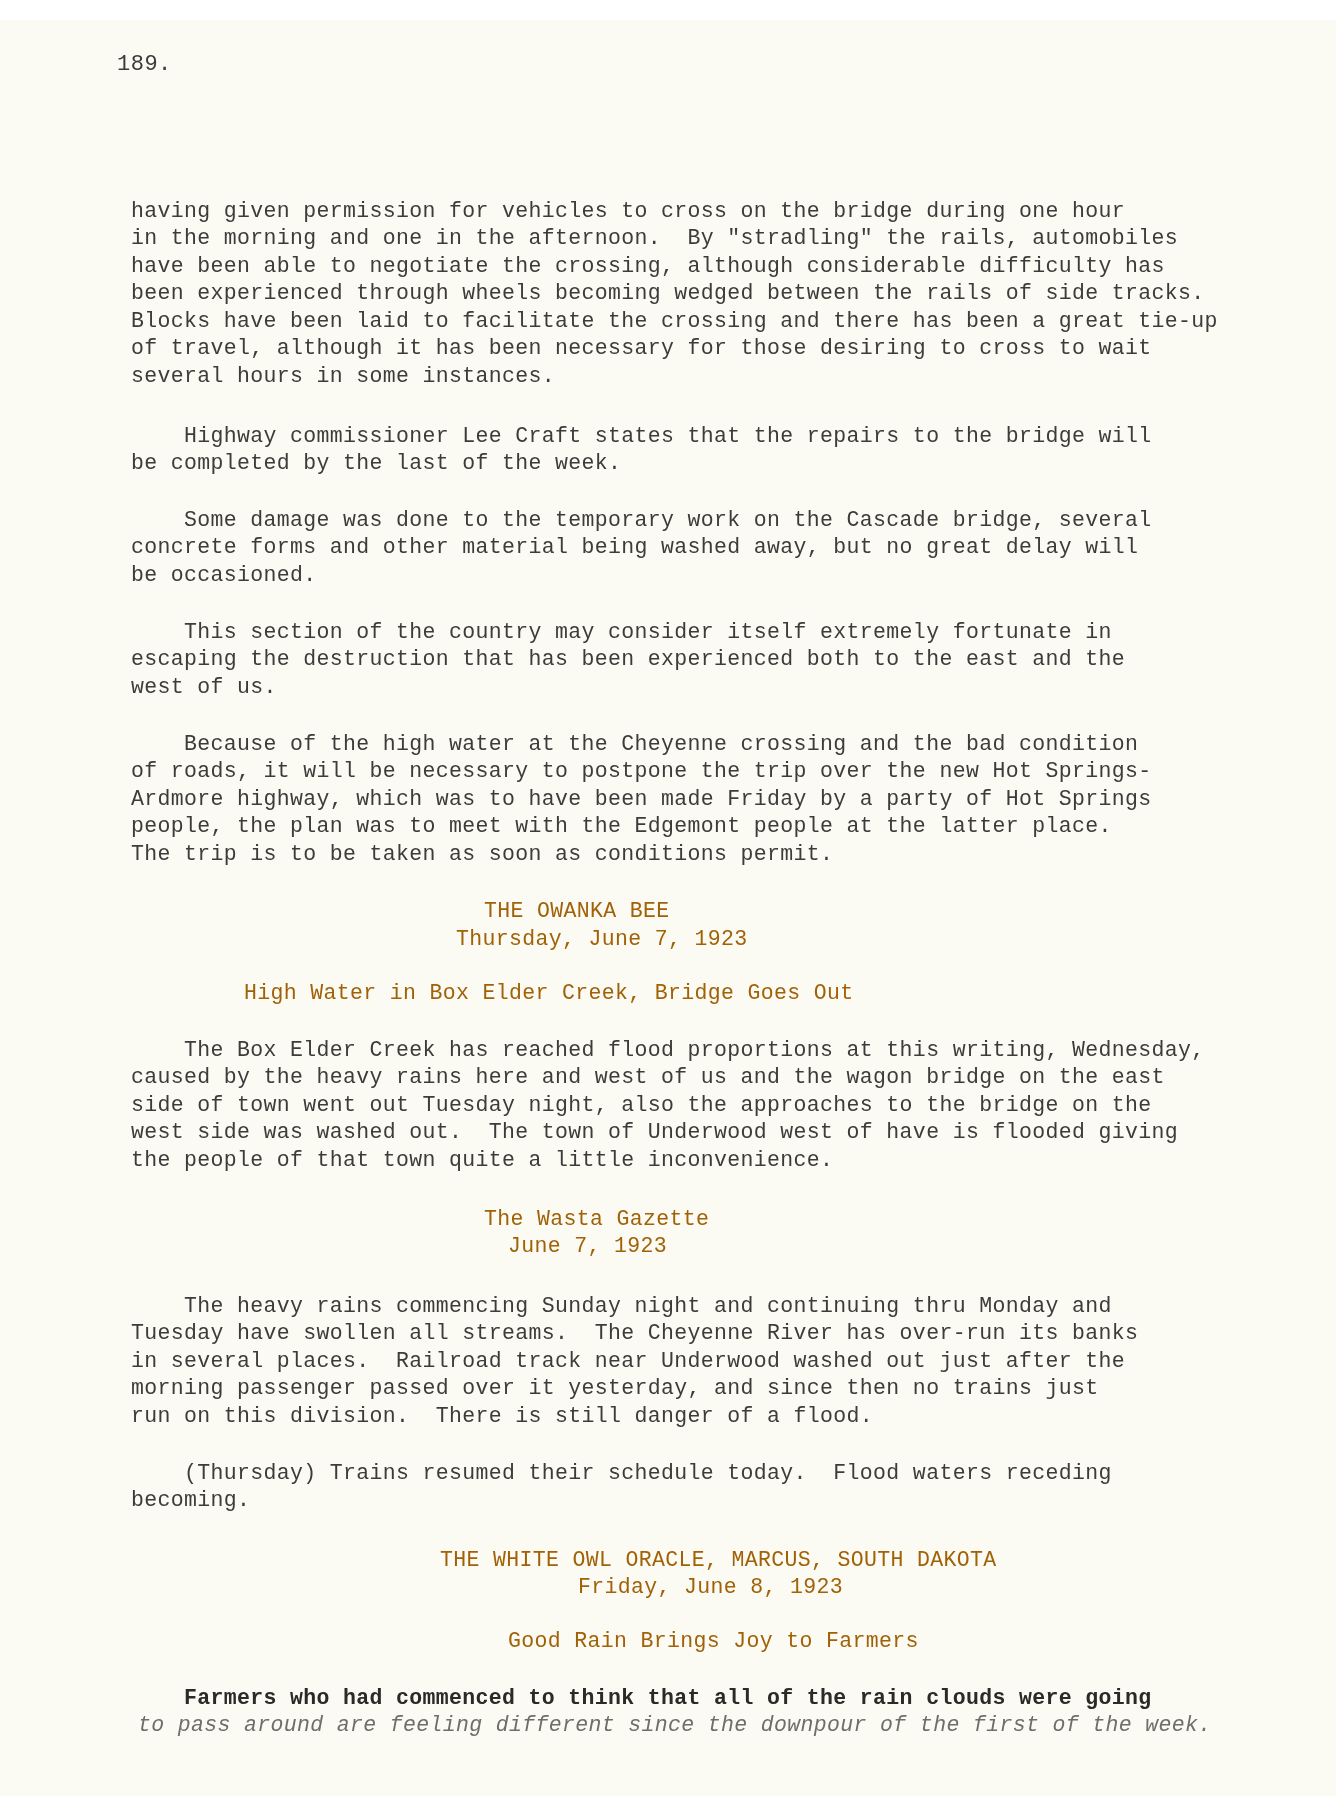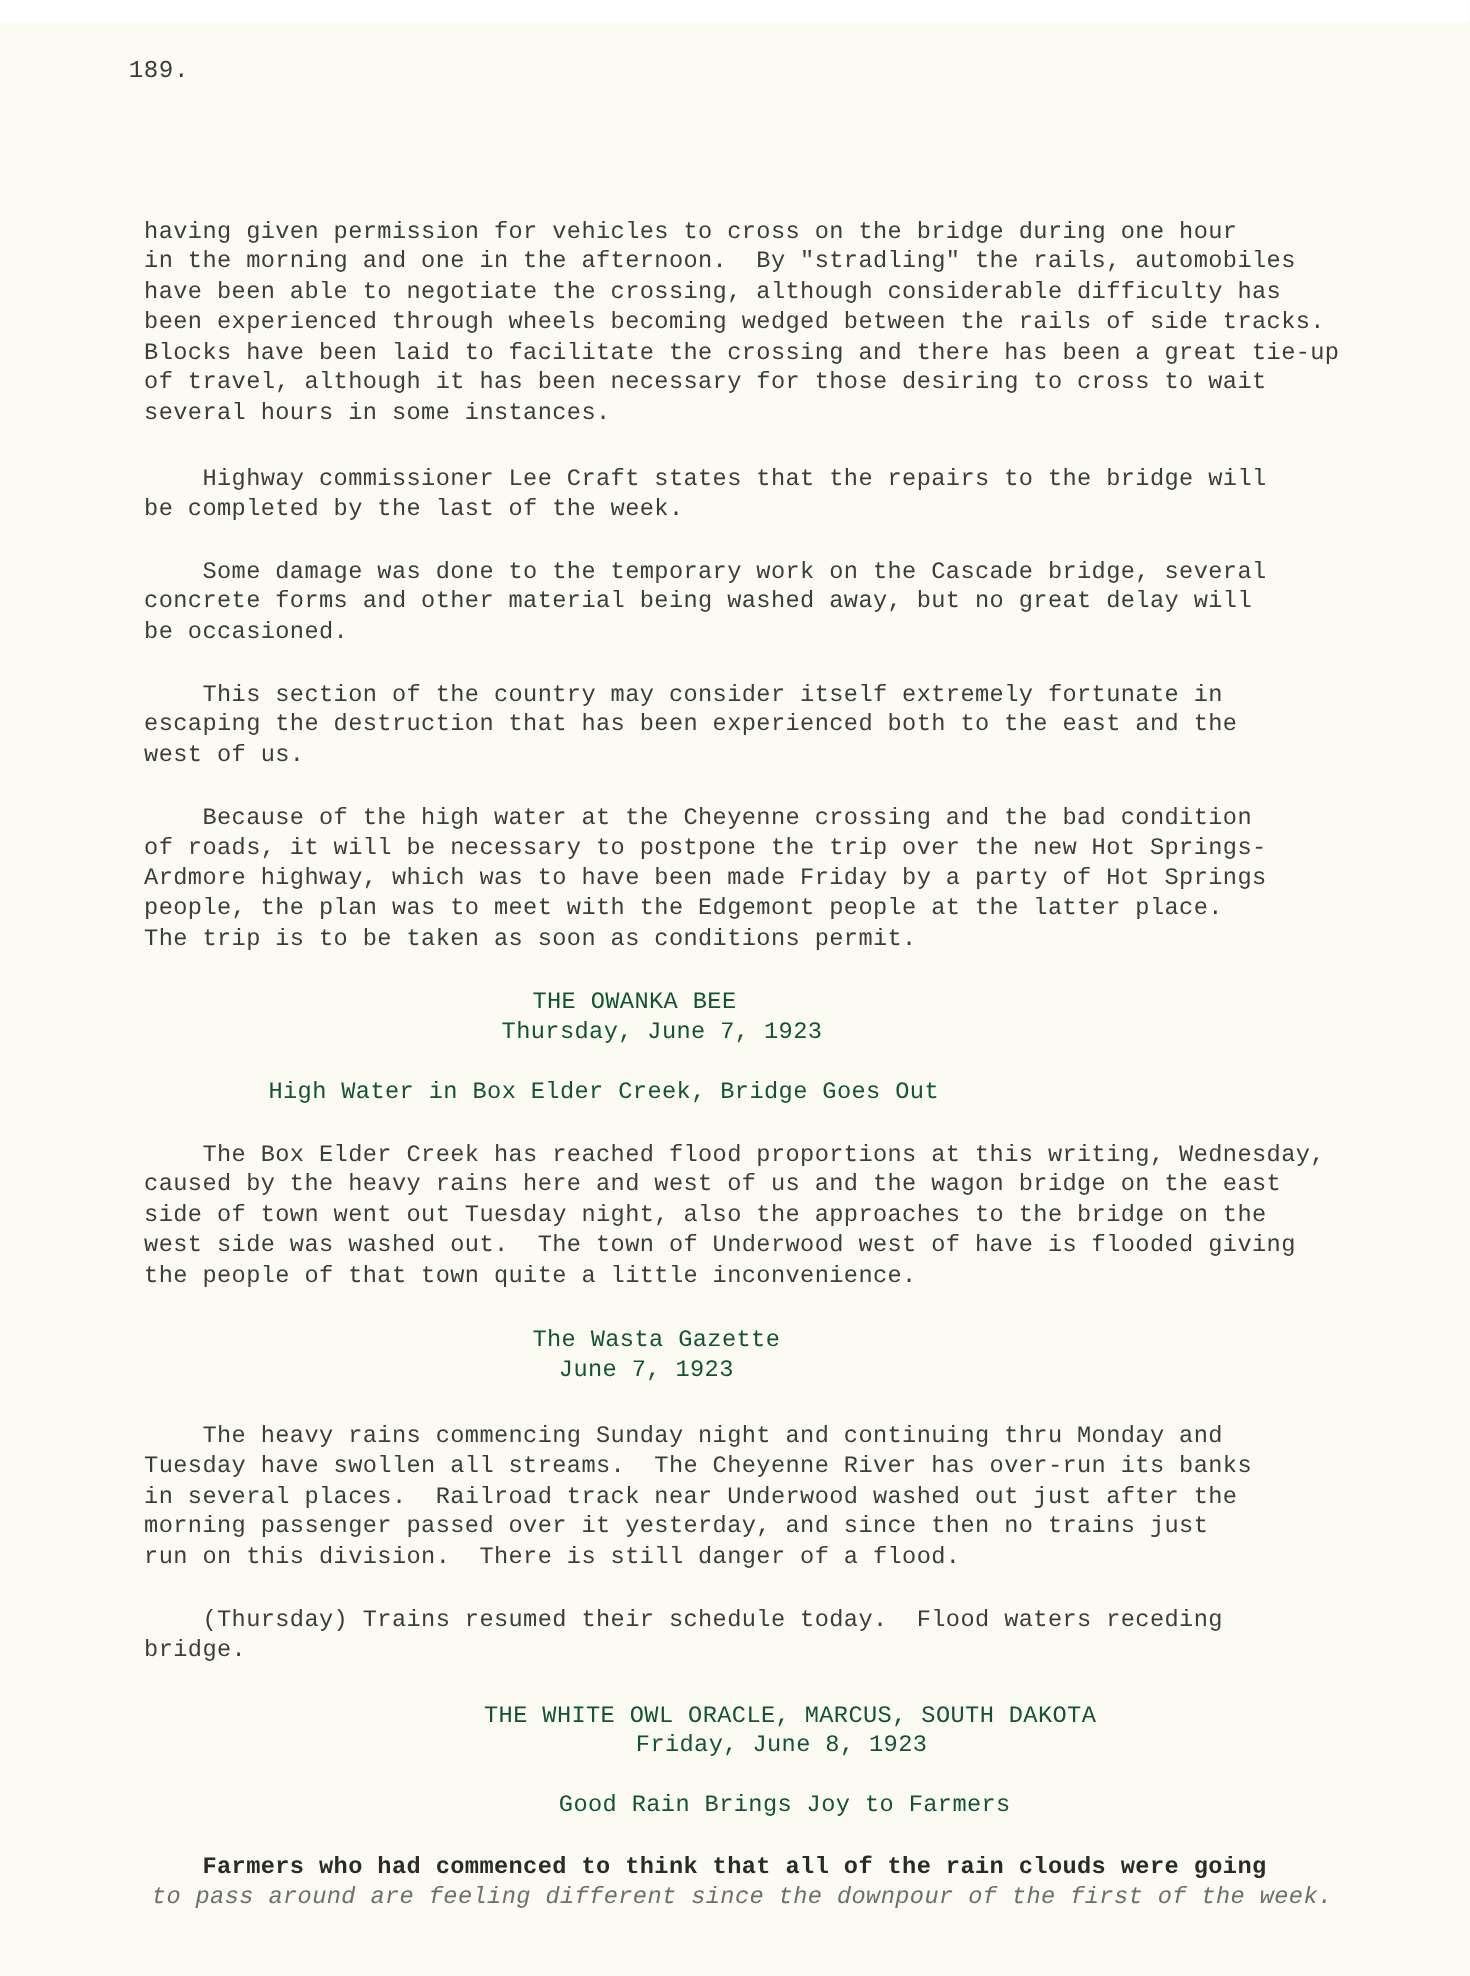--- a/index.html
+++ b/index.html
@@ -31,21 +31,21 @@
     }
     .line {
       position: absolute;
       white-space: pre;
       font-size: 21.5px;
       letter-spacing: 0.35px;
       line-height: 26px;
     }
     .faint { color: #6e6e6a; }
     .bold { color: #2a2a28; font-weight: bold; text-align: center; }
-    .heading { color: #14532d; }
+    .heading { color: #a16207; }
   </style>
 </head>
 <body>
 
 <div class="page-top-edge"></div>
 
 <div class="page-number">189.</div>
 
 <div>
   <div class="line" style="left:131px; top:198px;">having given permission for vehicles to cross on the bridge during one hour</div>
@@ -104,21 +104,21 @@
 <div>
   <div class="line" style="left:131px; top:1293px;">    The heavy rains commencing Sunday night and continuing thru Monday and</div>
   <div class="line" style="left:131px; top:1320px;">Tuesday have swollen all streams.  The Cheyenne River has over-run its banks</div>
   <div class="line" style="left:131px; top:1348px;">in several places.  Railroad track near Underwood washed out just after the</div>
   <div class="line" style="left:131px; top:1375px;">morning passenger passed over it yesterday, and since then no trains just</div>
   <div class="line" style="left:131px; top:1403px;">run on this division.  There is still danger of a flood.</div>
 </div>
 
 <div>
   <div class="line" style="left:131px; top:1460px;">    (Thursday) Trains resumed their schedule today.  Flood waters receding</div>
-  <div class="line" style="left:131px; top:1487px;">bridge.</div>
+  <div class="line" style="left:131px; top:1487px;">becoming.</div>
 </div>
 
 <div>
   <div class="line heading" style="left:440px; top:1547px;">THE WHITE OWL ORACLE, MARCUS, SOUTH DAKOTA</div>
   <div class="line heading" style="left:578px; top:1574px;">Friday, June 8, 1923</div>
   <div class="line heading" style="left:508px; top:1628px;">Good Rain Brings Joy to Farmers</div>
 </div>
 
 <div>
   <div class="line bold" style="left:131px; top:1685px;">    Farmers who had commenced to think that all of the rain clouds were going</div>

